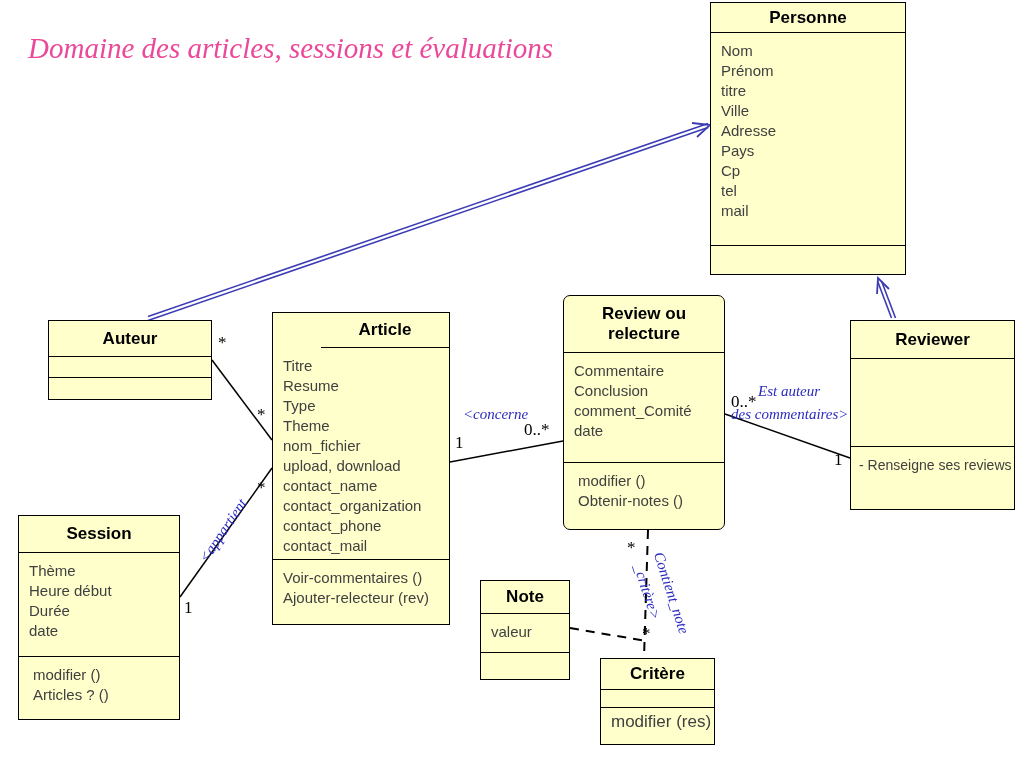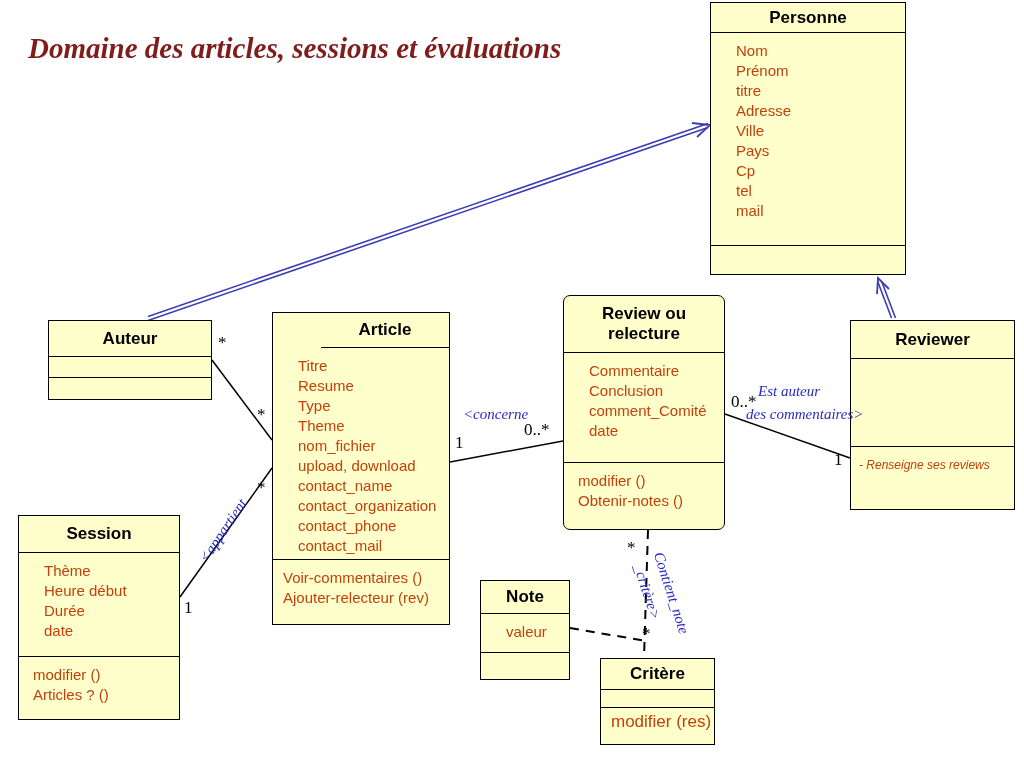--- a/index.html
+++ b/index.html
@@ -13,37 +13,37 @@
   #wires { position:absolute; left:0; top:0; width:1024px; height:768px; }
 
   .assoc   { stroke:#000000; stroke-width:1.5; }
   .dashed  { stroke:#000000; stroke-width:2;   stroke-dasharray:9,7; }
   .inh     { stroke:#3c3cb4; stroke-width:1.6; }
   .inhhead { stroke:#3c3cb4; stroke-width:1.8; fill:none; }
 
   .page-title {
     position:absolute; left:28px; top:32px;
     font-family:"Liberation Serif", serif;
-    font-style:italic; font-weight:bold;
-    font-size:29px; color:#7f1d1d; white-space:nowrap;
+    font-style:italic; font-weight:normal;
+    font-size:29px; color:#ec4899; white-space:nowrap;
   }
 
   .uml-class {
     position:absolute;
     background:#ffffcc;
     border:1.5px solid #000;
     display:flex; flex-direction:column;
   }
   .uml-title {
     border-bottom:1.5px solid #000;
     font-weight:bold; font-size:17px; color:#000;
     display:flex; align-items:center; justify-content:center;
     text-align:center; padding:2px 6px; flex:none; line-height:20px;
   }
-  .uml-sec { padding:8px 10px 4px 25px; font-size:15px; line-height:20px; color:#c2410c; overflow:hidden; }
+  .uml-sec { padding:8px 10px 4px 10px; font-size:15px; line-height:20px; color:#404040; overflow:hidden; }
   .uml-sec.attrs { border-bottom:1.5px solid #000; }
   .uml-sec.grow { flex:1 1 auto; }
   .uml-sec.methods { padding-left:14px; }
   .uml-sec div { white-space:nowrap; }
 
   .mult {
     position:absolute;
     font-family:"Liberation Serif", serif;
     font-size:17px; color:#000; white-space:nowrap;
   }
@@ -80,22 +80,22 @@
   </svg>
 
   <div class="page-title">Domaine des articles, sessions et évaluations</div>
 
   <div class="uml-class" style="left:674px;top:2px;width:196px;height:273px;margin-left:36px;">
     <div class="uml-title" style="height:30px;">Personne</div>
     <div class="uml-sec attrs grow">
         <div>Nom</div>
         <div>Prénom</div>
         <div>titre</div>
+        <div>Ville</div>
         <div>Adresse</div>
-        <div>Ville</div>
         <div>Pays</div>
         <div>Cp</div>
         <div>tel</div>
         <div>mail</div>
       </div>
     <div class="uml-sec methods" style="height:28px;"></div>
   </div>
 
   <div class="uml-class" style="left:48px;top:320px;width:164px;height:80px;">
     <div class="uml-title" style="height:36px;">Auteur</div>
@@ -133,21 +133,21 @@
       </div>
     <div class="uml-sec methods" style="height:66px;">
         <div>modifier ()</div>
         <div>Obtenir-notes ()</div>
       </div>
   </div>
 
   <div class="uml-class" style="left:850px;top:320px;width:165px;height:190px;">
     <div class="uml-title" style="height:38px;">Reviewer</div>
     <div class="uml-sec attrs grow"></div>
-    <div class="uml-sec methods" style="height:62px;padding-left:8px;font-size:12px;font-style:italic;">
+    <div class="uml-sec methods" style="height:62px;padding-left:8px;font-size:14px;">
         <div>- Renseigne ses reviews</div>
       </div>
   </div>
 
   <div class="uml-class" style="left:18px;top:515px;width:162px;height:205px;">
     <div class="uml-title" style="height:37px;text-align:right;">Session</div>
     <div class="uml-sec attrs grow">
         <div>Thème</div>
         <div>Heure début</div>
         <div>Durée</div>
@@ -182,17 +182,17 @@
   <span class="mult" style="left:455px;top:433px;">1</span>
   <span class="mult" style="left:524px;top:420px;">0..*</span>
   <span class="mult" style="left:731px;top:392px;">0..*</span>
   <span class="mult" style="left:834px;top:450px;">1</span>
   <span class="mult" style="left:627px;top:538px;">*</span>
   <span class="mult" style="left:642px;top:624px;">*</span>
 
   <span class="assoc-label" style="left:196px;top:556px;transform:rotate(-56deg);">&lt;appartient</span>
   <span class="assoc-label" style="left:463px;top:406px;">&lt;concerne</span>
   <span class="assoc-label" style="left:758px;top:383px;font-style:italic;">Est auteur</span>
-  <span class="assoc-label" style="left:746px;top:406px;">des commentaires&gt;</span>
+  <span class="assoc-label" style="left:731px;top:406px;">des commentaires&gt;</span>
   <span class="assoc-label" style="left:666px;top:550px;transform:rotate(72deg);">Contient_note</span>
   <span class="assoc-label" style="left:646px;top:562px;transform:rotate(72deg);">_critère&gt;</span>
 
 </div>
 
 </body></html>

